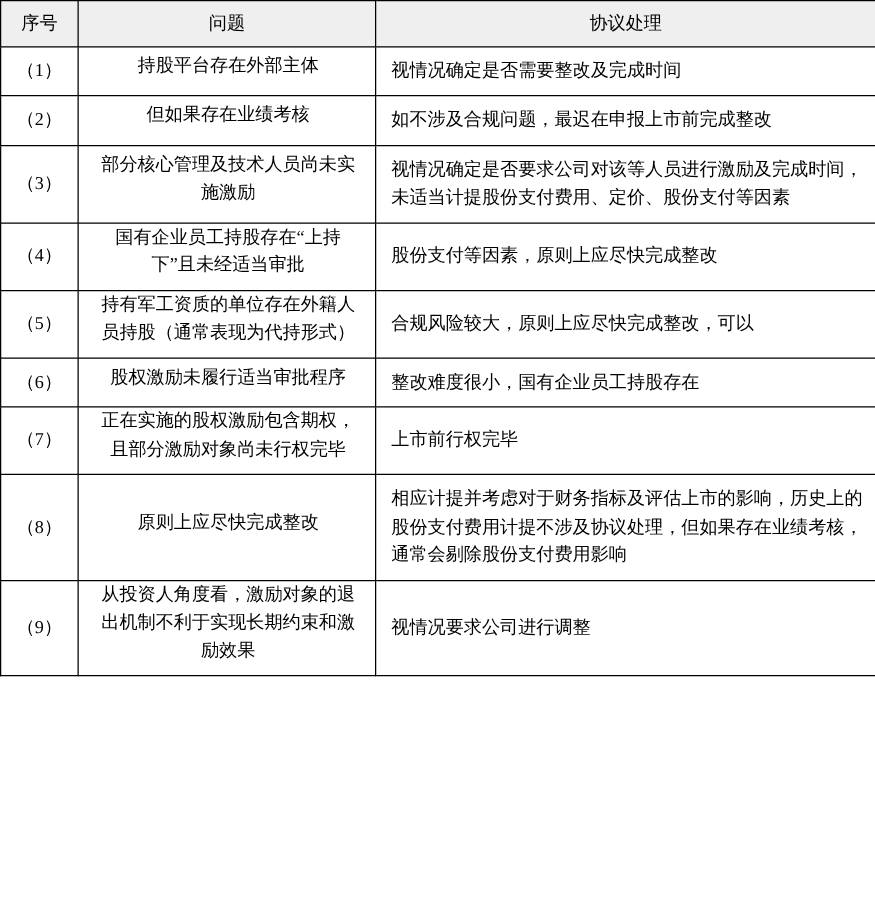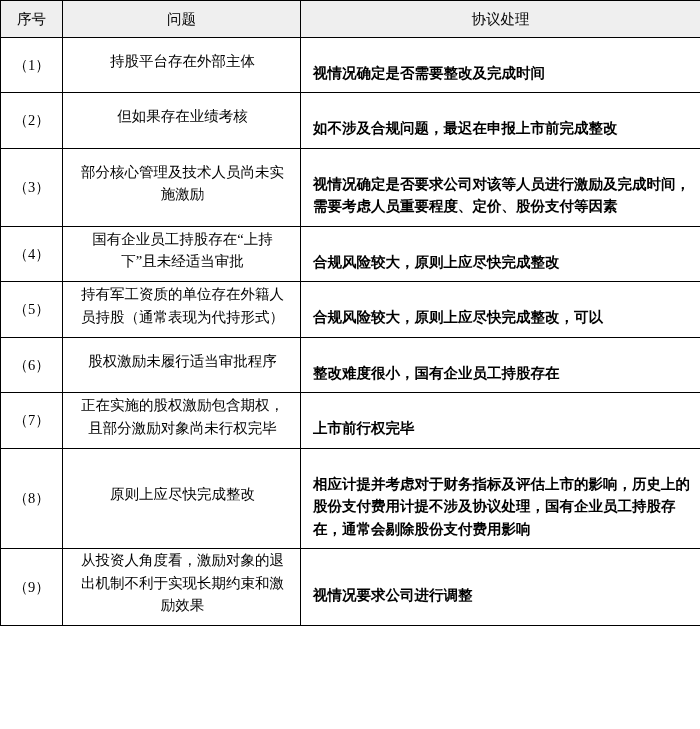--- a/index.html
+++ b/index.html
@@ -39,22 +39,21 @@
     text-align: center;
     padding: 6px 2px;
     white-space: nowrap;
   }
   td.cell-q {
     text-align: center;
     padding: 0 10px 8px 12px;
   }
   td.cell-a {
     text-align: left;
-    padding: 24px 10px 8px 12px;
-    font-weight: bold;
+    padding: 8px 10px 8px 12px;
   }
 </style>
 </head>
 <body>
 
 <table class="doc-table">
   <colgroup>
     <col class="c-no">
     <col class="c-q">
     <col class="c-a">
@@ -73,46 +72,46 @@
       <td class="cell-a">视情况确定是否需要整改及完成时间</td>
     </tr>
     <tr>
       <td class="cell-no">（2）</td>
       <td class="cell-q">但如果存在业绩考核</td>
       <td class="cell-a">如不涉及合规问题，最迟在申报上市前完成整改</td>
     </tr>
     <tr>
       <td class="cell-no">（3）</td>
       <td class="cell-q">部分核心管理及技术人员尚未实施激励</td>
-      <td class="cell-a">视情况确定是否要求公司对该等人员进行激励及完成时间，需要考虑人员重要程度、定价、股份支付等因素</td>
+      <td class="cell-a">视情况确定是否要求公司对该等人员进行激励及完成时间，未适当计提股份支付费用、定价、股份支付等因素</td>
     </tr>
     <tr>
       <td class="cell-no">（4）</td>
       <td class="cell-q">国有企业员工持股存在“上持下”且未经适当审批</td>
-      <td class="cell-a">合规风险较大，原则上应尽快完成整改</td>
+      <td class="cell-a">股份支付等因素，原则上应尽快完成整改</td>
     </tr>
     <tr>
       <td class="cell-no">（5）</td>
       <td class="cell-q">持有军工资质的单位存在外籍人员持股（通常表现为代持形式）</td>
       <td class="cell-a">合规风险较大，原则上应尽快完成整改，可以</td>
     </tr>
     <tr>
       <td class="cell-no">（6）</td>
       <td class="cell-q">股权激励未履行适当审批程序</td>
       <td class="cell-a">整改难度很小，国有企业员工持股存在</td>
     </tr>
     <tr>
       <td class="cell-no">（7）</td>
       <td class="cell-q">正在实施的股权激励包含期权，且部分激励对象尚未行权完毕</td>
       <td class="cell-a">上市前行权完毕</td>
     </tr>
     <tr>
       <td class="cell-no">（8）</td>
       <td class="cell-q">原则上应尽快完成整改</td>
-      <td class="cell-a">相应计提并考虑对于财务指标及评估上市的影响，历史上的股份支付费用计提不涉及协议处理，国有企业员工持股存在，通常会剔除股份支付费用影响</td>
+      <td class="cell-a">相应计提并考虑对于财务指标及评估上市的影响，历史上的股份支付费用计提不涉及协议处理，但如果存在业绩考核，通常会剔除股份支付费用影响</td>
     </tr>
     <tr>
       <td class="cell-no">（9）</td>
       <td class="cell-q">从投资人角度看，激励对象的退出机制不利于实现长期约束和激励效果</td>
       <td class="cell-a">视情况要求公司进行调整</td>
     </tr>
   </tbody>
 </table>
 
 </body></html>

